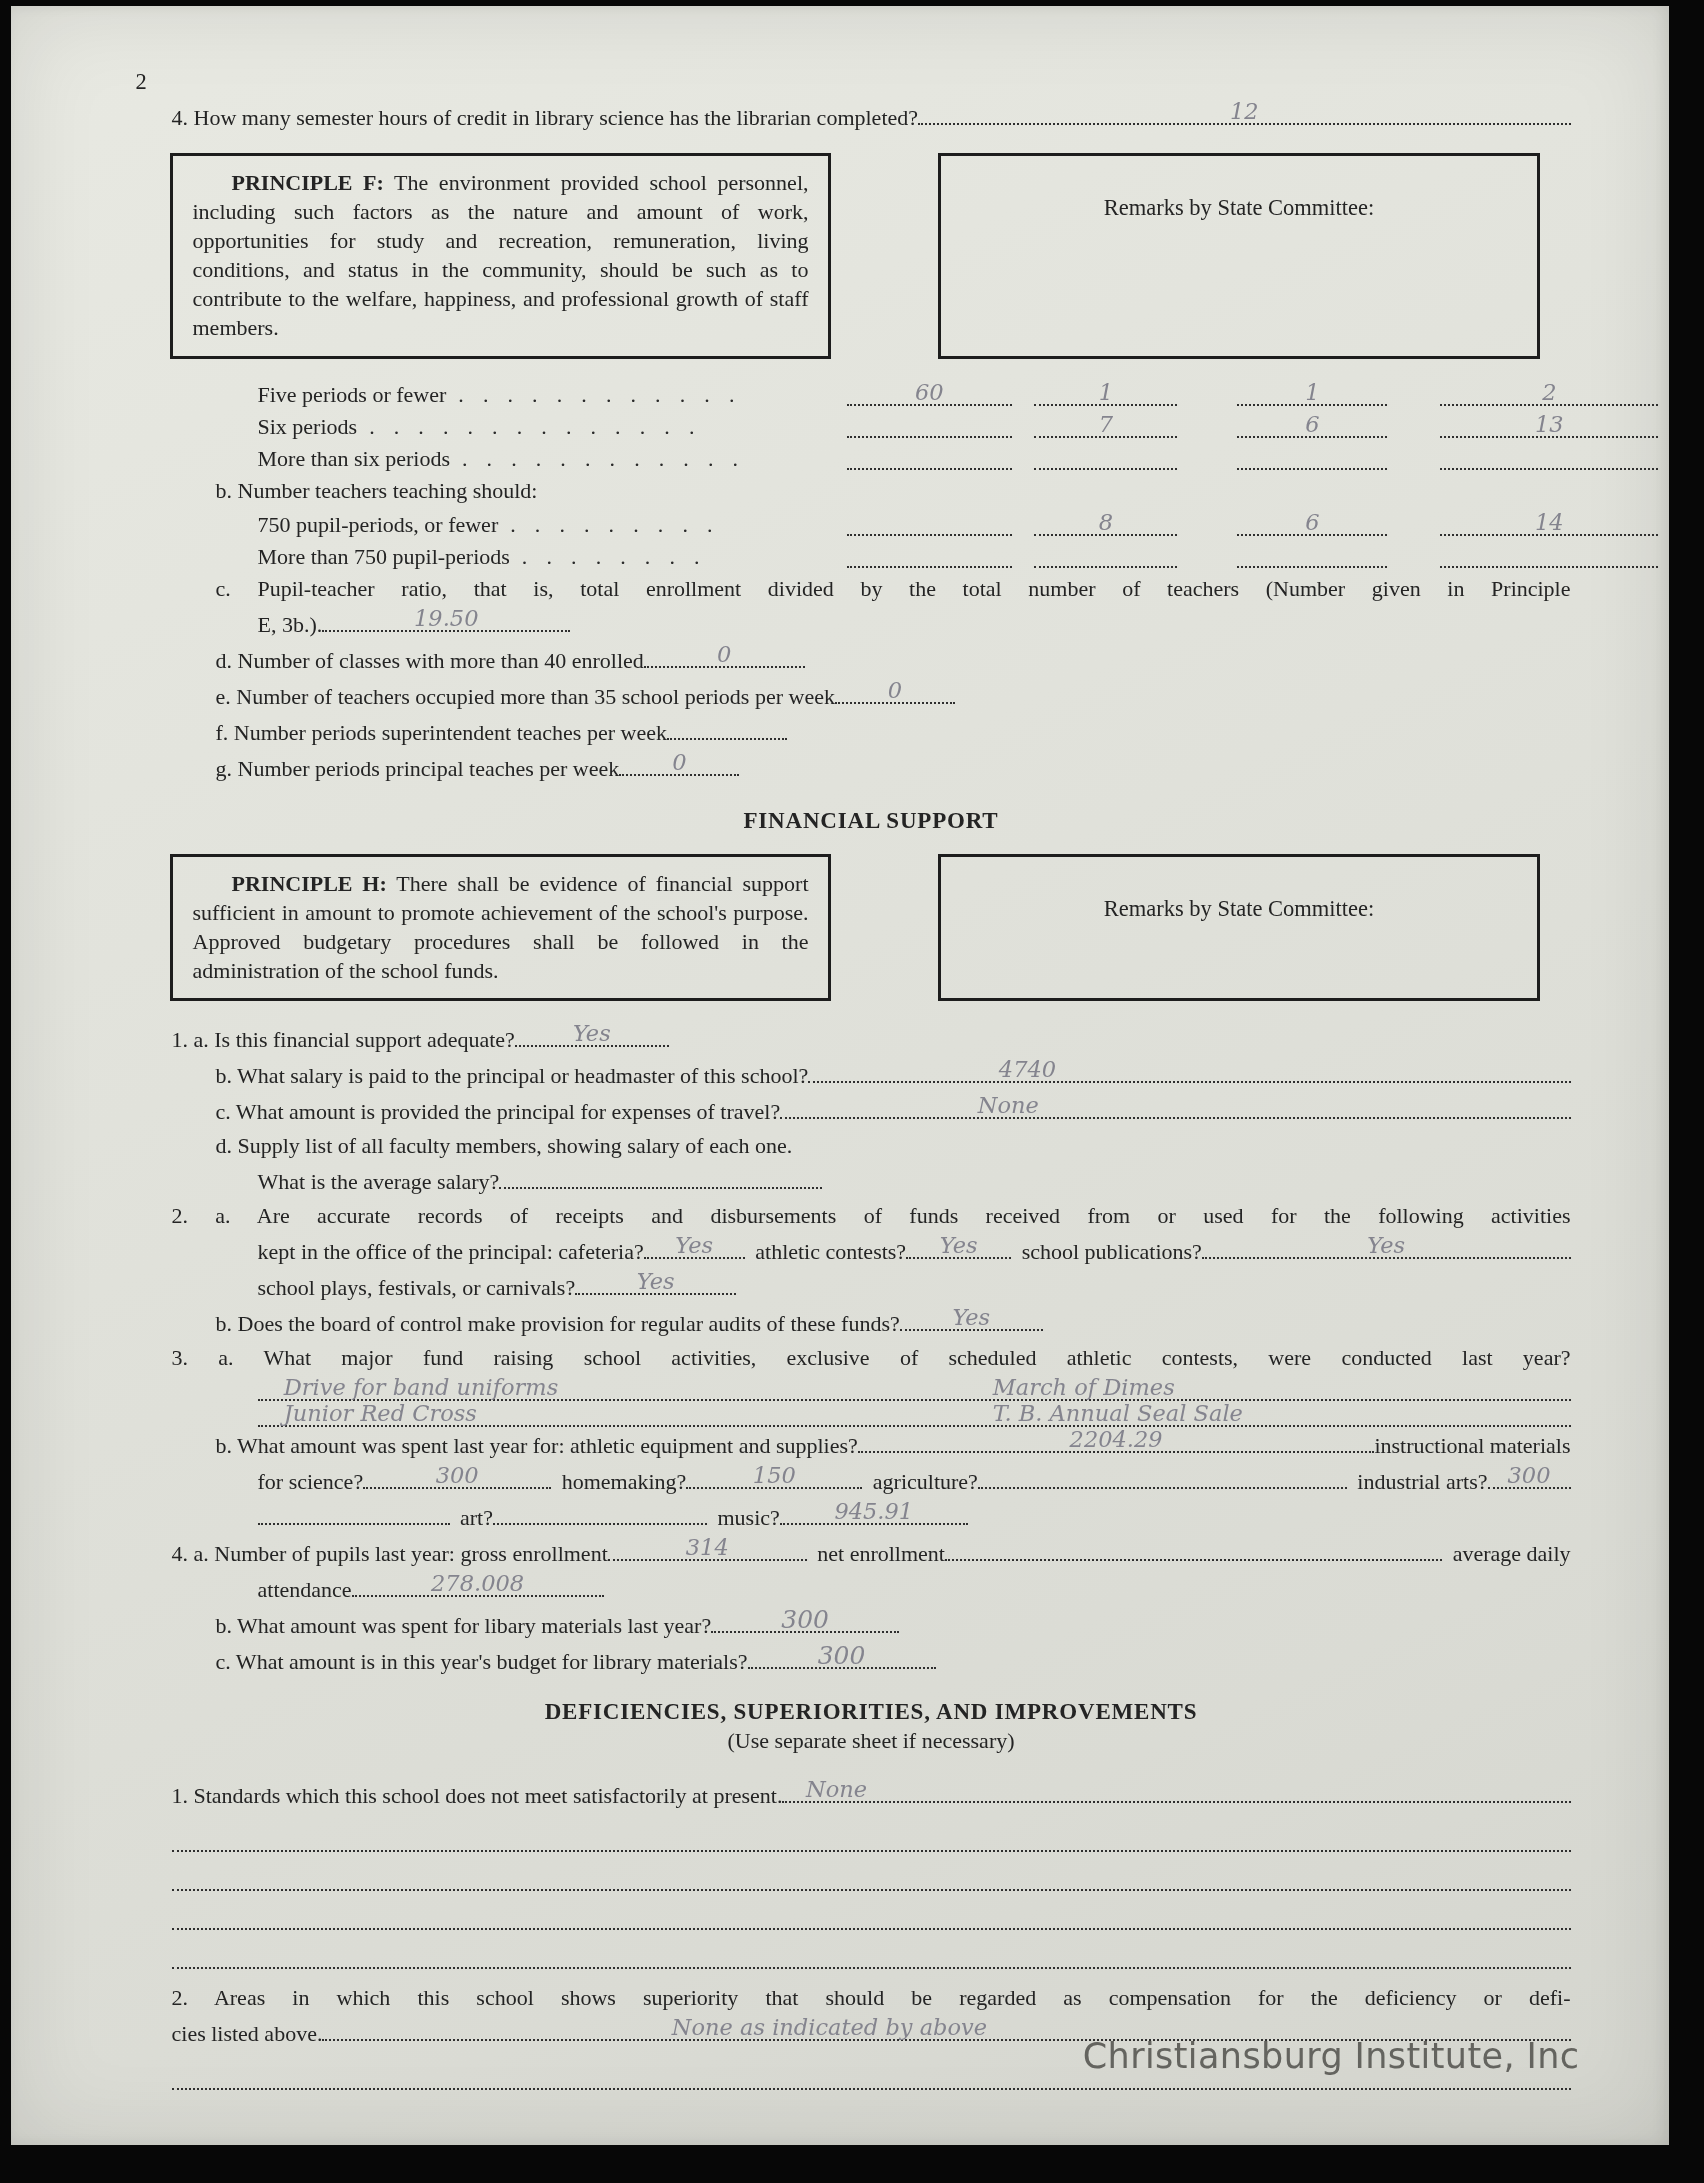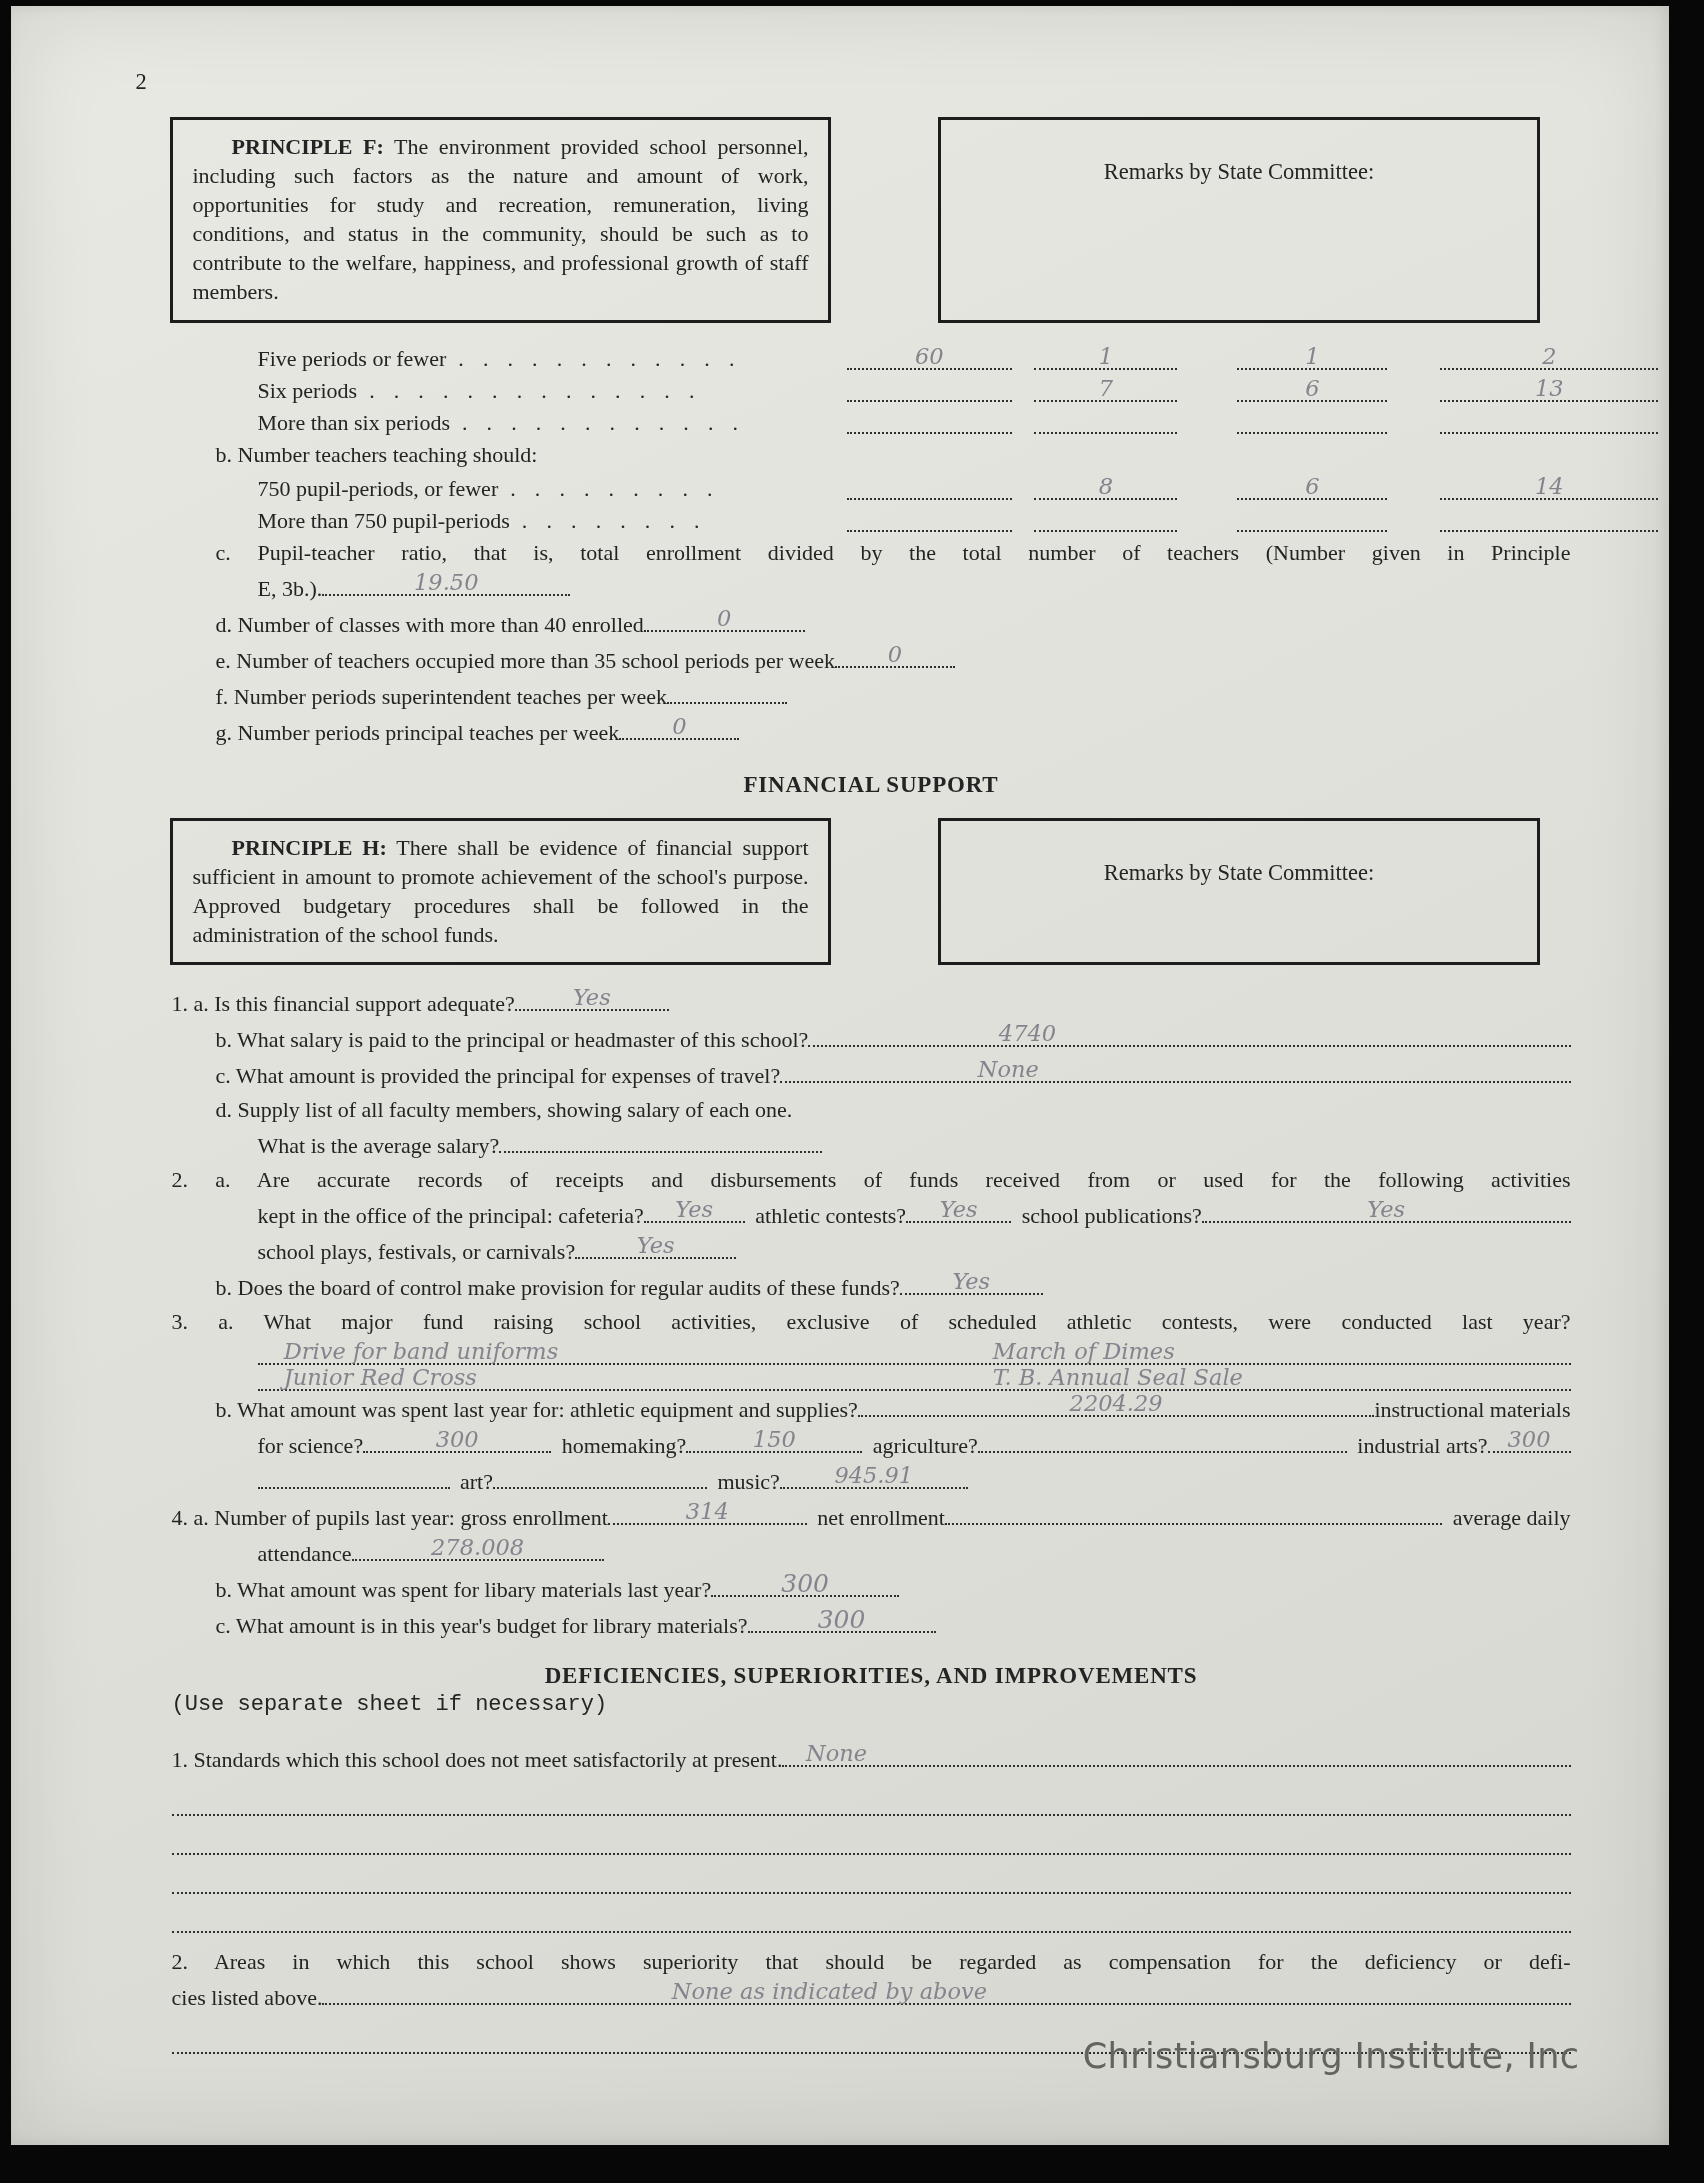--- a/index.html
+++ b/index.html
@@ -25,21 +25,21 @@
   .fl { display:flex; align-items:baseline; white-space:nowrap; }
   .fl > span.lbl { flex:0 0 auto; }
   .gap { width:10.5px; flex:0 0 auto; }
   .ind1 { padding-left:44px; }
   .ind2 { padding-left:86px; }
   .just { text-align:justify; text-align-last:justify; }
   h2 {
     font-size:23px; font-weight:bold; text-align:center;
     margin:10.5px 0 7.5px 0; letter-spacing:0.8px; line-height:30px;
   }
-  .subhead { font-size:22px; margin-top:-4.5px;font-family:Liberation Mono, monospace; }
+  .subhead { text-align:center; font-size:22px; margin-top:-4.5px; }
   
   .boxrow { display:flex; margin:18px 0 19.5px -1.5px;gap:45px; }
   .pbox {
     width:616px; border:3px solid #1d1d1d; padding:12px 19.5px 13.5px 19.5px;
     font-size:22px; line-height:29px; text-align:justify; flex:0 0 auto;
   }
   .pbox .pind { display:inline-block; width:39px; }
   .rbox {
     width:596px; border:3px solid #1d1d1d; margin-left:62px; flex:0 0 auto;
     text-align:center; padding-top:35px; font-size:22.5px;
@@ -83,20 +83,26 @@
   }
 </style>
 </head>
 <body>
 
 <div class="paper">
   <div class="content">
 
     <div class="pagenum">2</div>
 
+    <div class="fl">
+      <span class="lbl">4.  How many semester hours of credit in library science has the librarian completed?</span>
+      <span class="bl grow">
+          <i class="hw">12</i>
+        </span>
+    </div>
 
 
     <div class="boxrow">
       <div class="pbox"><span class="pind"></span><b>PRINCIPLE F:</b> <span>The environment provided school personnel, including such factors as the nature and amount of work, opportunities for study and recreation, remuneration, living conditions, and status in the community, should be such as to contribute to the welfare, happiness, and professional growth of staff members.</span></div>
       <div class="rbox"><span>Remarks by State Committee:</span></div>
     </div>
 
     <div>
 
       <div class="trow">

